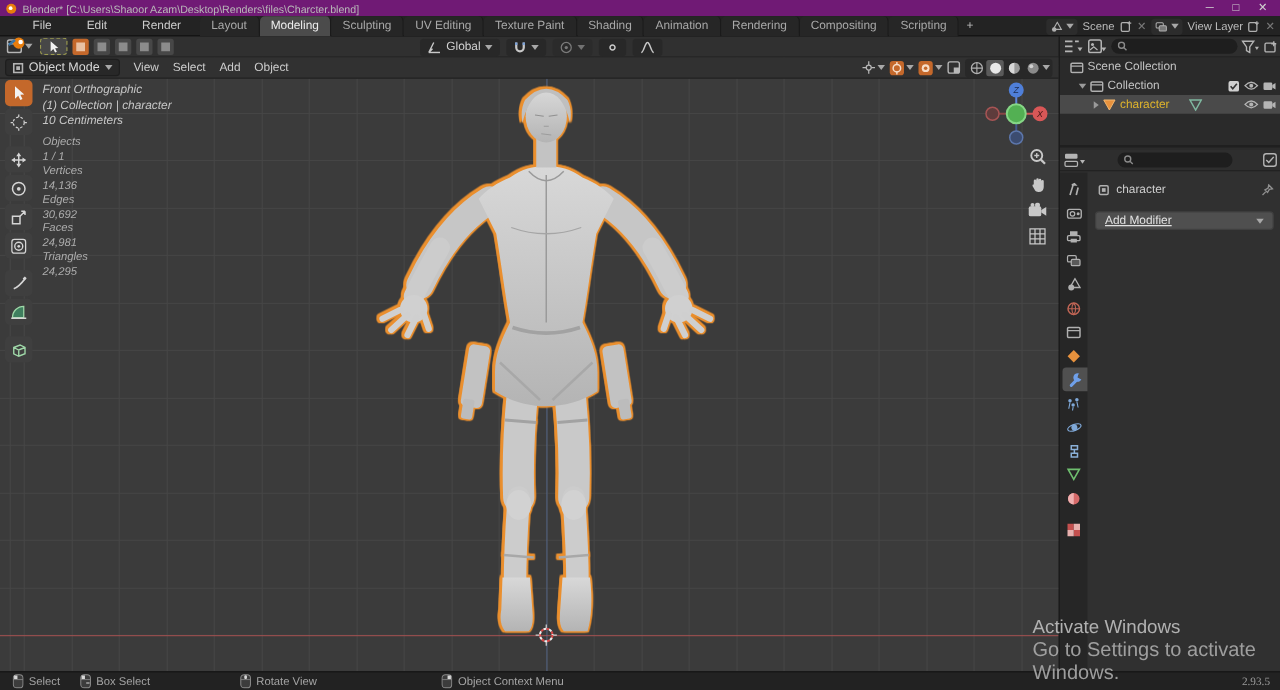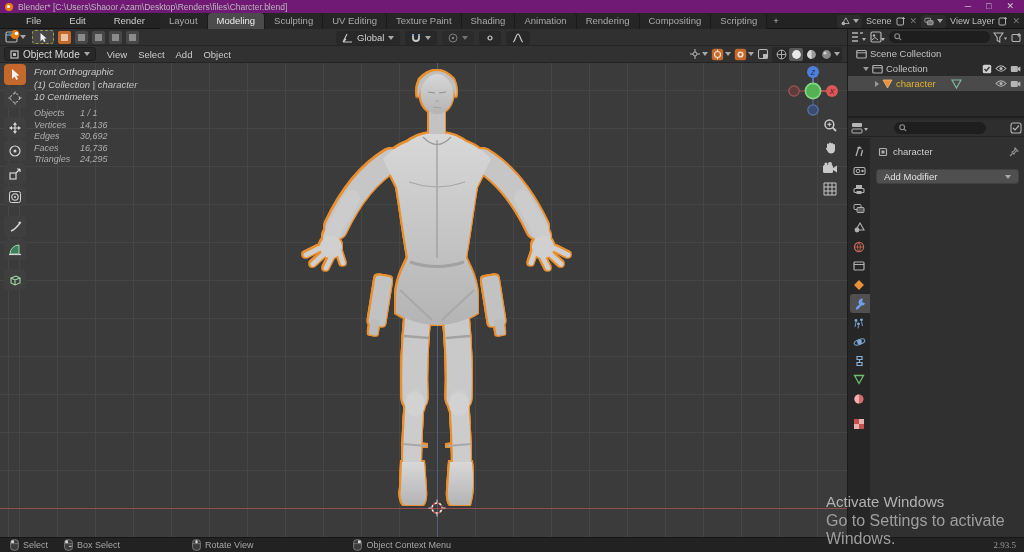--- a/index.html
+++ b/index.html
@@ -64,21 +64,21 @@
 
   
   .toolcol { position:absolute; left:4px; top:18px; display:flex; flex-direction:column; gap:2px; }
   .toolbtn { width:22px; height:21px; background:#3f3f3f; border-radius:4px; display:flex; align-items:center; justify-content:center; }
   .toolbtn.active { background:#c4682b; }
   .toolgap { height:5px; }
 
   
   .vp-info { position:absolute; left:34px; top:20px; color:#c6c6c6; font-size:9.5px; line-height:12.5px; }
   .vp-stats { position:absolute; left:34px; top:62px; color:#adadad; font-size:9px; line-height:11.5px; }
-  .vp-stats .srow { display:flex; }
+  .vp-stats .srow { display:flex;flex-direction:column; }
   .vp-stats .sl { width:46px; }
 
   
   .gizmo { position:absolute; left:784px; top:16px; }
   .sideicons { position:absolute; left:822px; top:72px; display:flex; flex-direction:column; gap:7px; align-items:center; }
 
   
   .rightpanel { left:847px; top:29px; width:177px; height:508px; background:#2b2b2b; border-left:1px solid #1b1b1b; }
   .outliner { position:absolute; left:0; top:0; width:177px; height:89px; border-bottom:2px solid #1f1f1f; background:#2a2a2a;}
   .panelhead { height:17px; background:#2e2e2e; display:flex; align-items:center; gap:3px; padding:0 3px; border-bottom:1px solid #222; }
@@ -92,21 +92,21 @@
   .objname { color:#e0b52c; }
 
   .props { position:absolute; left:0; top:91px; width:177px; height:417px; background:#303030; }
   .props .panelhead { background:#2e2e2e; }
   .tabstrip { position:absolute; left:0; top:18px; width:22px; height:399px; background:#262626; display:flex; flex-direction:column; align-items:stretch; padding-top:4px; }
   .ptab { height:19px; display:flex; align-items:center; justify-content:center; }
   .ptab.sel { background:#505050; border-radius:3px 0 0 3px; margin-left:2px; }
   .pcontent { position:absolute; left:22px; top:18px; width:155px; height:399px; }
   .crumb { display:flex; align-items:center; gap:5px; padding:8px 6px 0 8px; font-size:9.5px; color:#cfcfcf; }
   .crumb .pin { margin-left:auto; }
-  .addmod { margin:12px 6px 0 6px; height:15px; background:#4f4f4f; border:1px solid #404040; border-radius:3px; display:flex; align-items:center; font-size:9.5px; color:#e2e2e2; padding:0 7px; }
+  .addmod { margin:12px 6px 0 6px; height:15px; background:#4f4f4f; border:1px solid #404040; border-radius:3px; display:flex; align-items:center; font-size:9.5px; color:#e2e2e2; padding:0 7px;text-decoration:underline; }
   .addmod .chev { margin-left:auto; }
 
   
   .statusbar { left:0; top:537px; width:1024px; height:15px; background:#222; border-top:1px solid #161616; display:flex; align-items:center; font-size:9px; color:#a5a5a5; }
   .sb-item { display:flex; align-items:center; gap:4px; }
   .sb-version { margin-left:auto; padding-right:8px; color:#9a9a9a;font-family:Liberation Serif, serif; }
 
   
   .watermark { left:826px; top:493px; color:#bcbcbc; opacity:.92; pointer-events:none; z-index:5;}
   .watermark .w1 { font-size:15px; font-weight:300; }
@@ -267,21 +267,21 @@
       <div class="srow">
           <span class="sl">Vertices</span>
           <span>14,136</span>
         </div>
       <div class="srow">
           <span class="sl">Edges</span>
           <span>30,692</span>
         </div>
       <div class="srow">
           <span class="sl">Faces</span>
-          <span>16,736</span>
+          <span>24,981</span>
         </div>
       <div class="srow">
           <span class="sl">Triangles</span>
           <span>24,295</span>
         </div>
     </div>
 
     <svg class="gizmo" width="58" height="58" viewBox="0 0 58 58">
       <path d="M29,14 V24" stroke="#5f85d6" stroke-width="1.6"></path>
       <path d="M29,34 V44" stroke="#44598c" stroke-width="1.6"></path>

